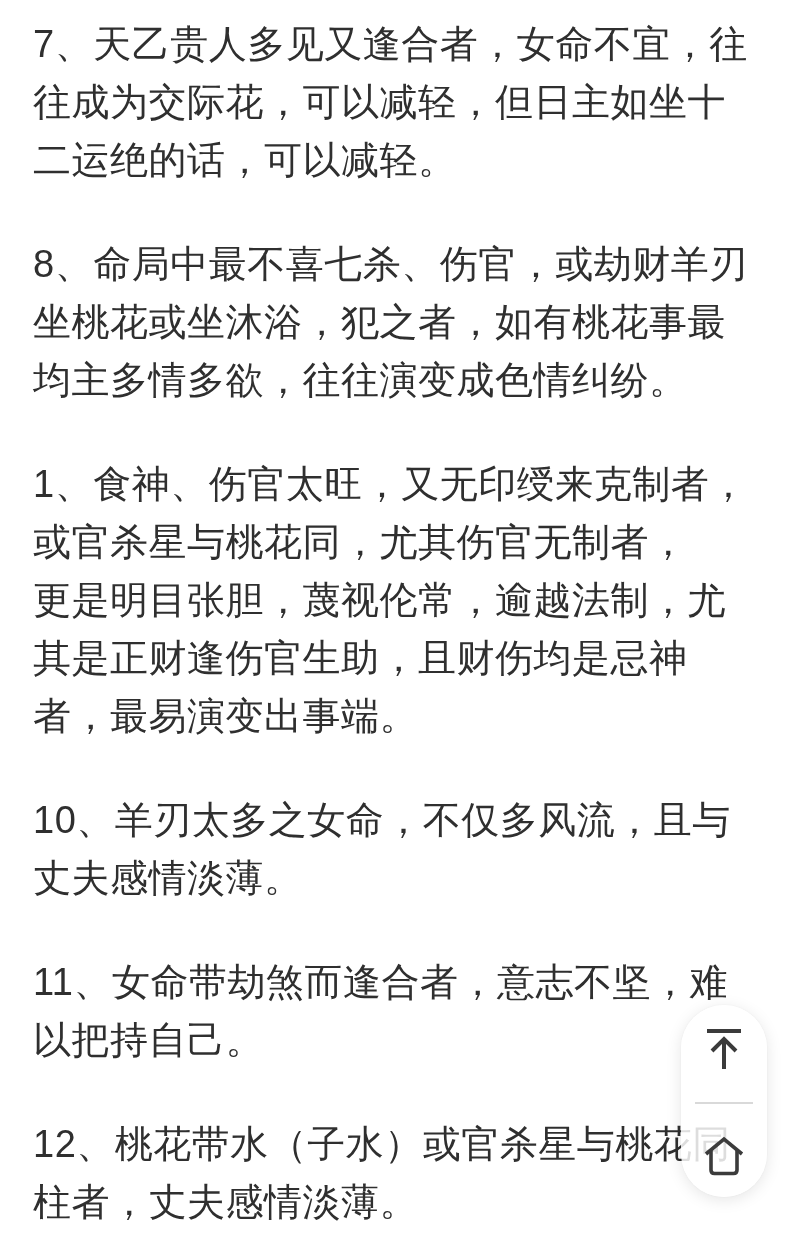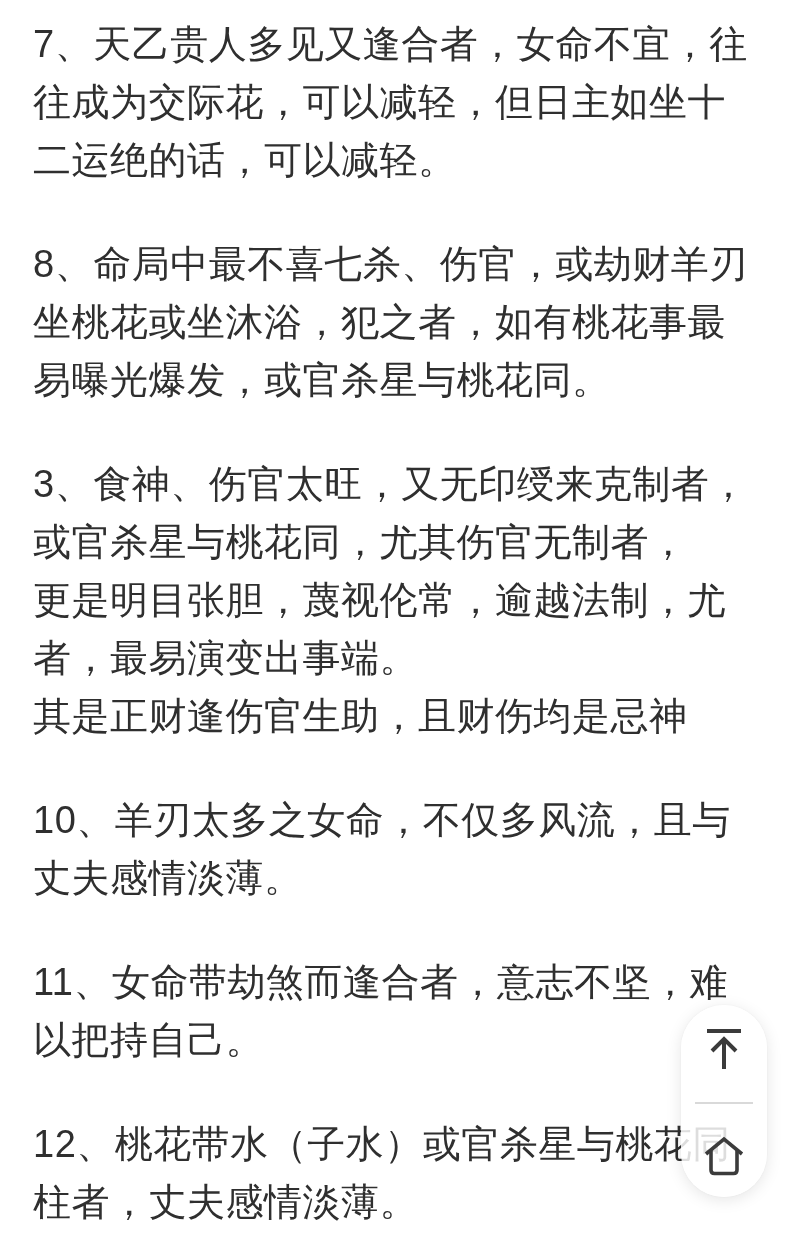--- a/index.html
+++ b/index.html
@@ -63,28 +63,28 @@
 
 <main class="article" style="color: rgb(47, 47, 47);">
     <p class="para">
       <span class="line">7、天乙贵人多见又逢合者，女命不宜，往</span>
       <span class="line">往成为交际花，可以减轻，但日主如坐十</span>
       <span class="line">二运绝的话，可以减轻。</span>
     </p>
     <p class="para">
       <span class="line">8、命局中最不喜七杀、伤官，或劫财羊刃</span>
       <span class="line">坐桃花或坐沐浴，犯之者，如有桃花事最</span>
-      <span class="line">易曝光爆发，或官杀星与桃花同。</span>
+      <span class="line">均主多情多欲，往往演变成色情纠纷。</span>
     </p>
     <p class="para">
-      <span class="line">3、食神、伤官太旺，又无印绶来克制者，</span>
+      <span class="line">1、食神、伤官太旺，又无印绶来克制者，</span>
       <span class="line">或官杀星与桃花同，尤其伤官无制者，</span>
       <span class="line">更是明目张胆，蔑视伦常，逾越法制，尤</span>
+      <span class="line">其是正财逢伤官生助，且财伤均是忌神</span>
       <span class="line">者，最易演变出事端。</span>
-      <span class="line">其是正财逢伤官生助，且财伤均是忌神</span>
     </p>
     <p class="para">
       <span class="line">10、羊刃太多之女命，不仅多风流，且与</span>
       <span class="line">丈夫感情淡薄。</span>
     </p>
     <p class="para">
       <span class="line">11、女命带劫煞而逢合者，意志不坚，难</span>
       <span class="line">以把持自己。</span>
     </p>
     <p class="para">

